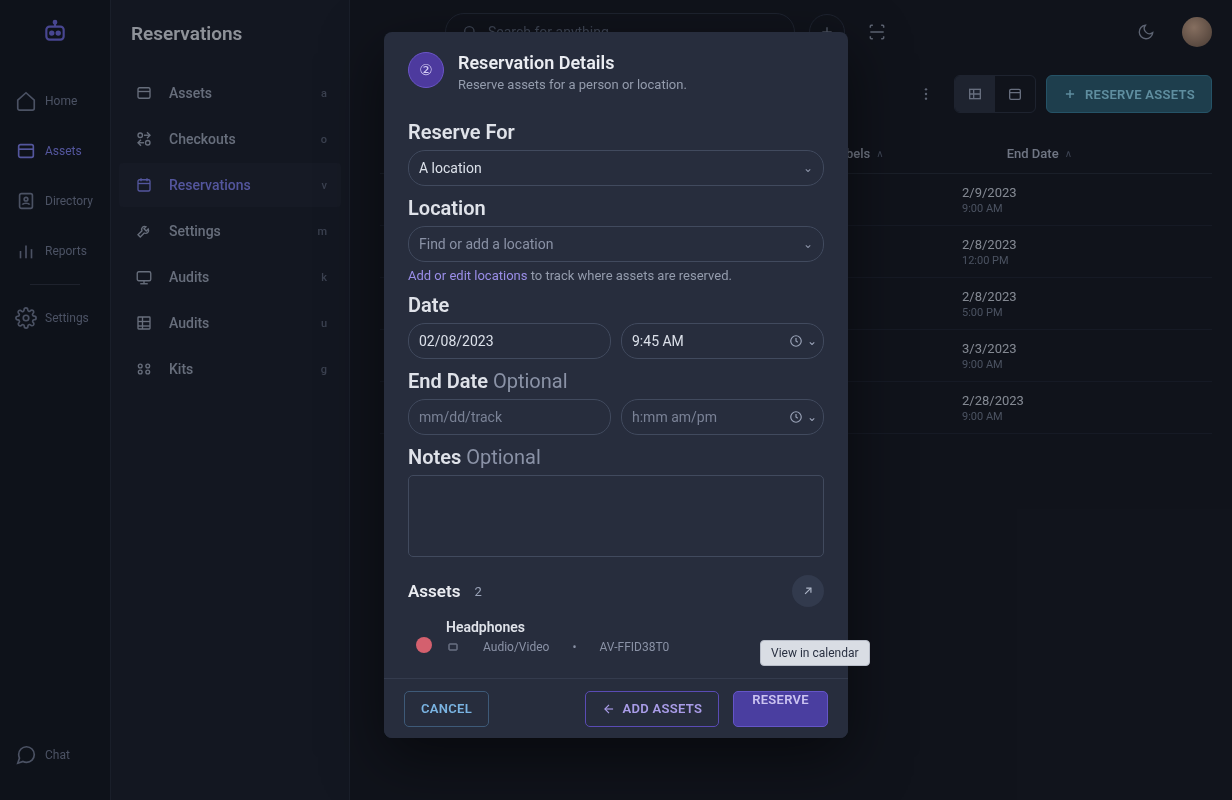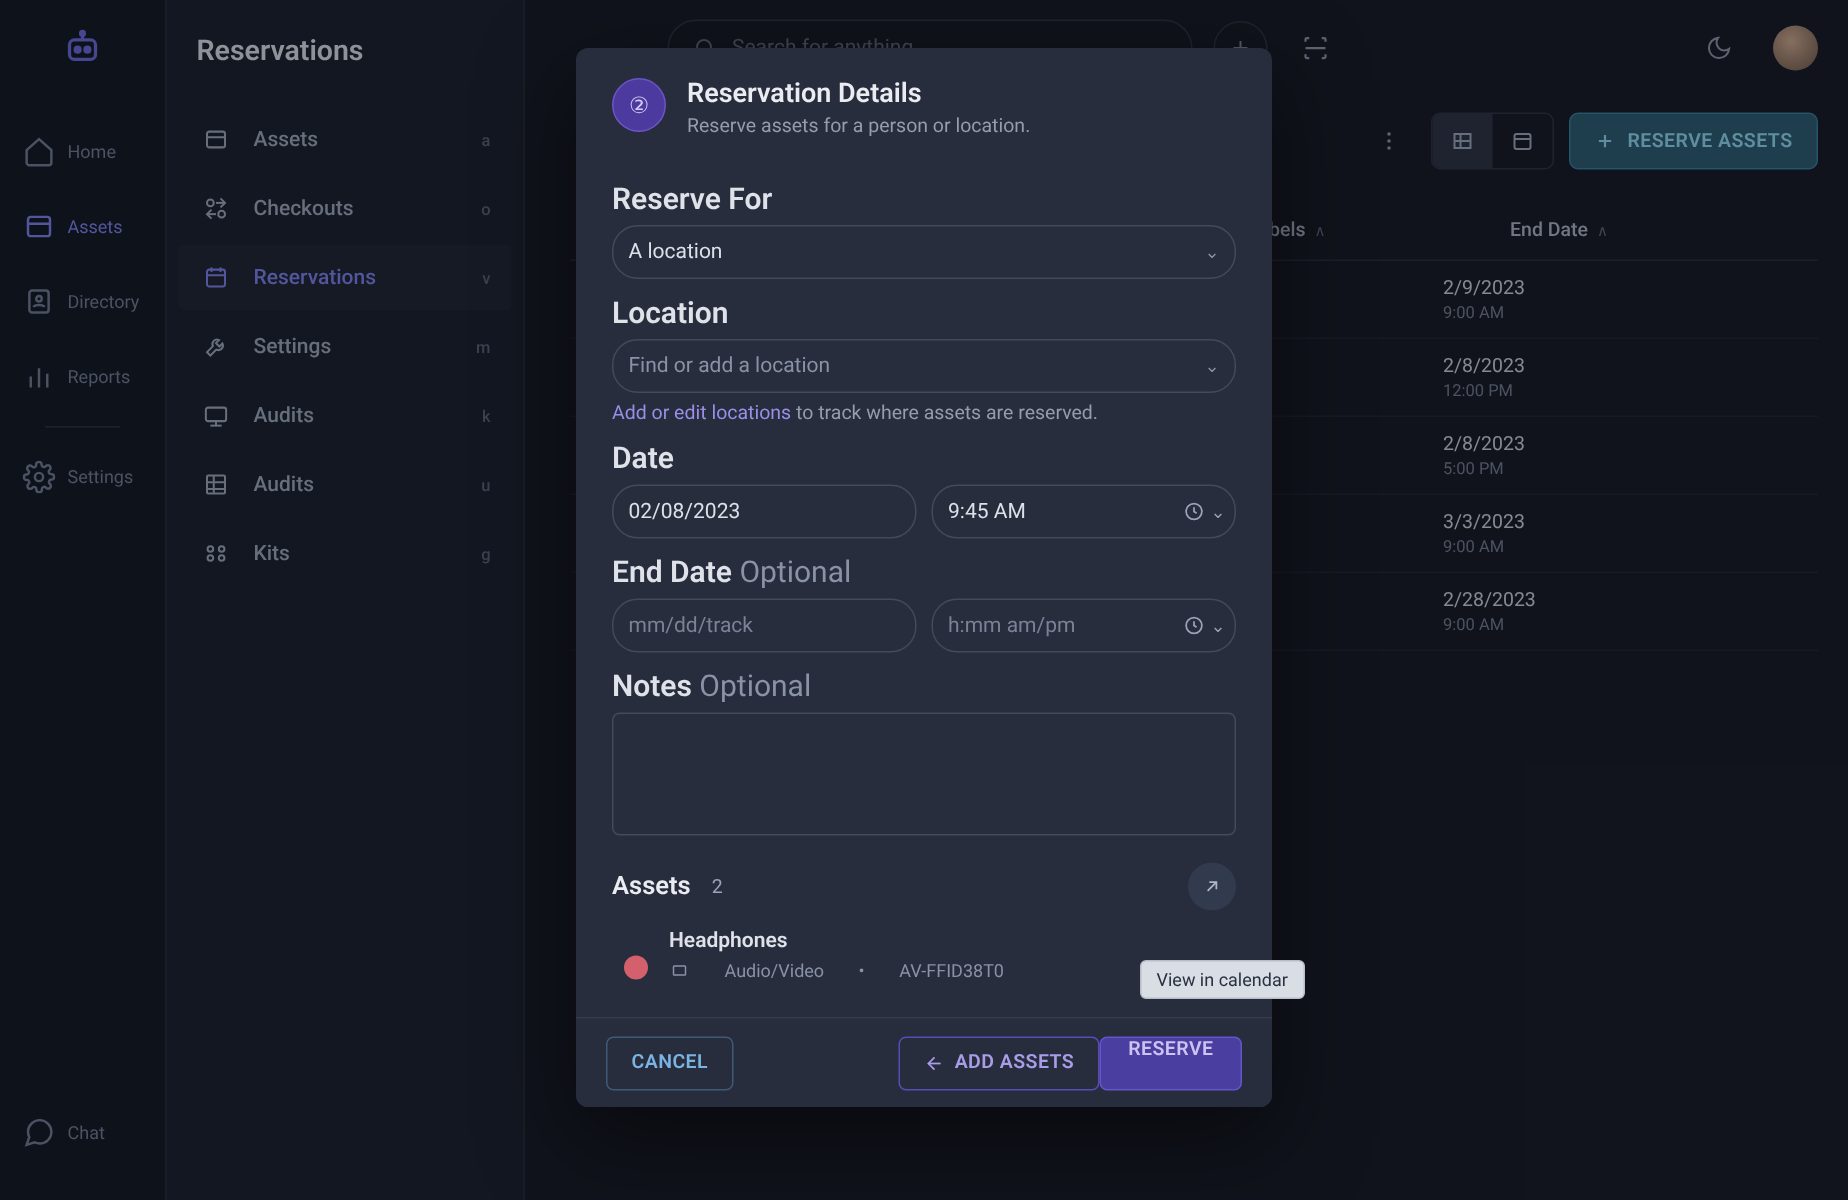--- a/index.html
+++ b/index.html
@@ -77,21 +77,21 @@
 .assets-title { font-size: 17px; font-weight: 600; color: #eaecf1; }
 .assets-count { font-size: 13px; color: #9aa3b8; }
 .expand-btn { margin-left: auto; width: 32px; height: 32px; border-radius: 50%; background: #323a4d; display: flex; align-items: center; justify-content: center; color: #aeb6c8; cursor: pointer; }
 .asset-item { margin-top: 12px; padding-left: 38px; position: relative;}
 .asset-name { font-size: 14px; font-weight: 600; color: #dfe2e9; }
 .asset-meta { display: flex; align-items: center; gap: 23px; font-size: 12px; color: #8a92a6; margin-top: 4px; }
 .asset-dot { position:absolute; left:8px; top:18px; width:16px; height:16px; border-radius:50%; background:#d4606e;}
 .asset-clock { margin-left:auto; color:#8a92a6;}
 .tooltip { position: absolute; left: 760px; top: 640px; background: #d9dde4; color: #2a3142; font-size: 12px; padding: 5px 10px; border-radius: 4px; border:1px solid #b8bdc8;}
 
-.modal-foot { height: 60px; border-top: 1px solid #343b4d; display: flex; align-items: center; padding: 0 20px; gap: 0; background:#272d3d;}
+.modal-foot { height: 60px; border-top: 1px solid #343b4d; display: flex; align-items: center; padding: 0 20px; gap: 14px; background:#272d3d;}
 .ghost-btn { height: 36px; padding: 0 16px; border: 1px solid #3e5a78; border-radius: 5px; color: #7ab4e2; font-size: 13px; font-weight: 600; cursor: pointer; display: flex; align-items: center; gap: 6px; letter-spacing:0.3px;}
 .ghost-btn.purple { border-color: #5a4bb5; color: #a99ce8; }
 .foot-spacer { flex: 1; }
 .primary-btn { height: 36px; padding: 0 18px; background: #4a3ea0; border: 1px solid #6555c8; border-radius: 5px; color: #cbc3f0; font-size: 13px; font-weight: 600; cursor: pointer; letter-spacing:0.3px;}
 
 svg { display:block; }
 </style>
 </head>
 <body>
 

